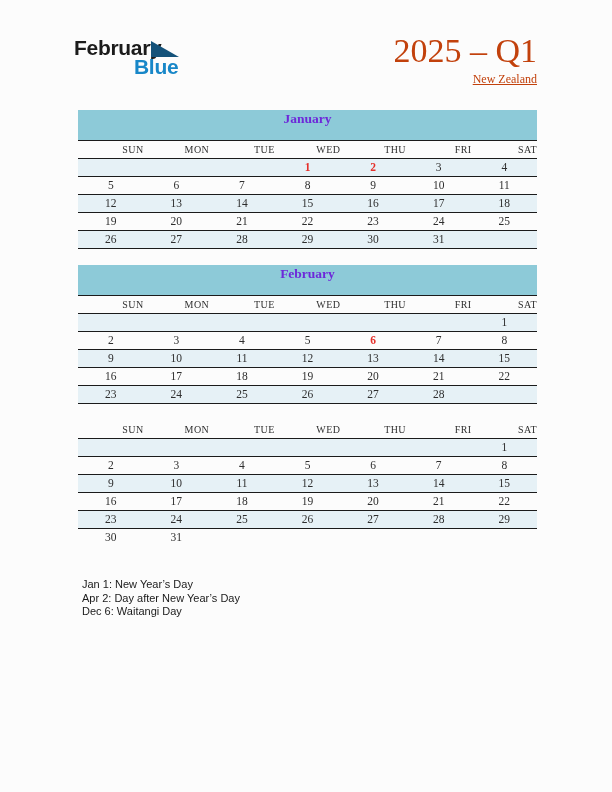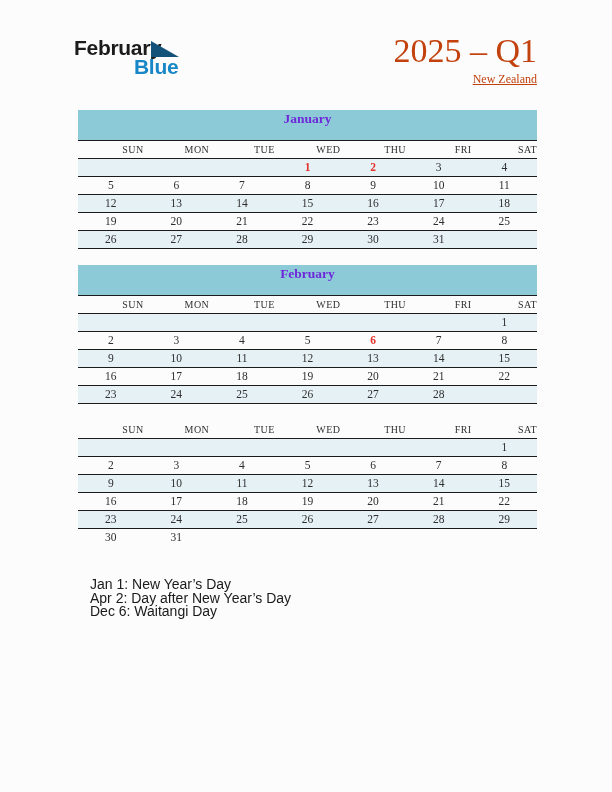--- a/index.html
+++ b/index.html
@@ -48,21 +48,21 @@
   .week-row{display:flex;height:18px;box-sizing:border-box;
     border-bottom:1px solid #1b1b1b;}
   .week-row.shaded{background:var(--rowblue,#e6f1f6);}
   .week-row.no-bb{border-bottom:none;}
   .day-cell{flex:1;text-align:center;font-size:11.5px;line-height:17px;color:#2e2e2e;}
   .day-cell.holiday{color:var(--red,#e5312b);font-weight:700;}
 
   
   .footnotes{position:absolute;left:82px;top:578px;
     font-family:"Liberation Sans", sans-serif;
-    font-size:14px;line-height:13.5px;color:#1a1a1a;margin-left:8px;}
+    font-size:11px;line-height:13.5px;color:#1a1a1a;}
   .footnote{display:block;}
 </style>
 </head>
 <body>
 
 <div class="page">
 
   <div class="logo">
     <span class="logo-general">February</span>
     <span class="logo-triangle"></span>

